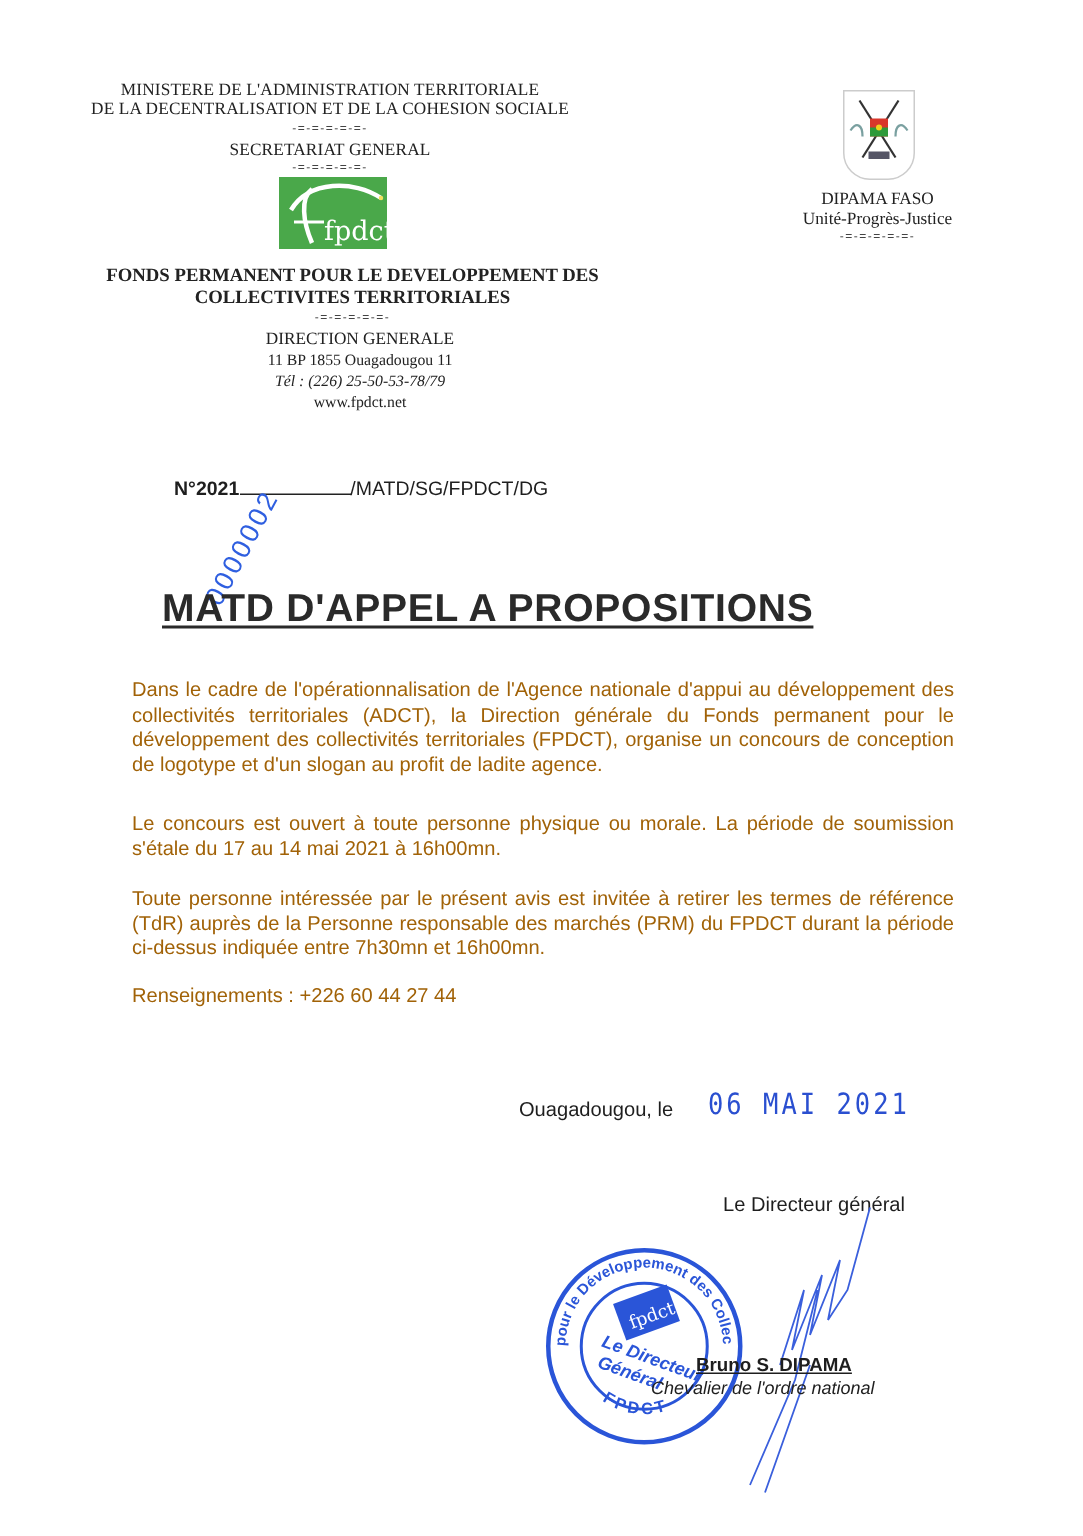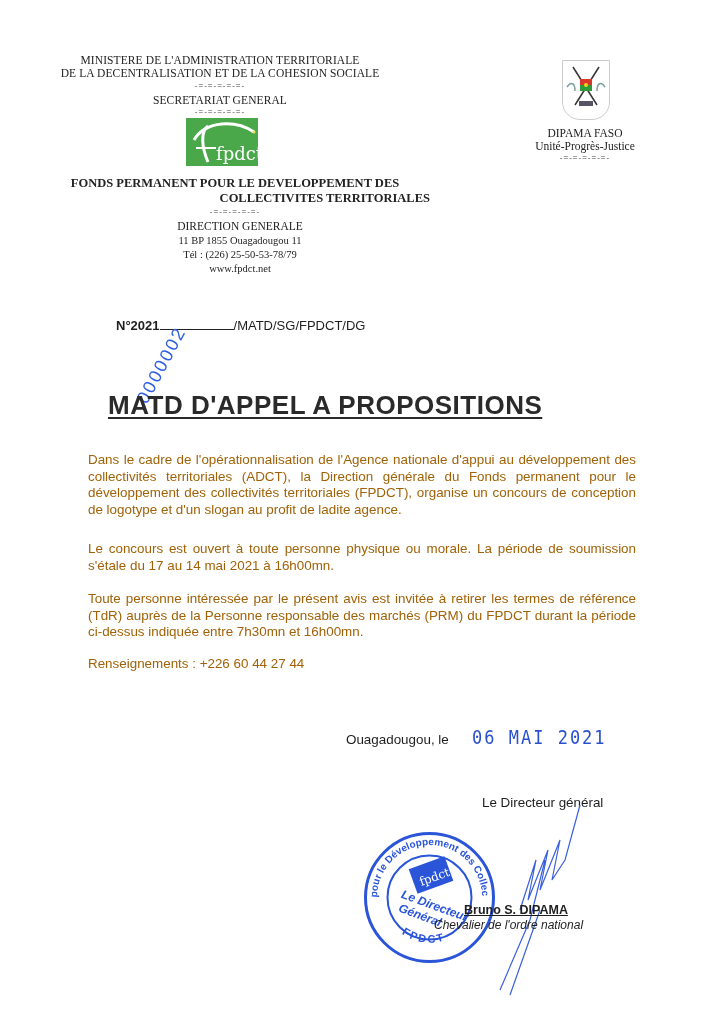--- a/index.html
+++ b/index.html
@@ -48,25 +48,25 @@
   <svg width="72" height="48" viewBox="0 0 72 48">
     <path d="M8 22 C 20 2, 50 2, 68 14" stroke="#ffffff" stroke-width="3" fill="none"></path>
     <path d="M22 8 C 14 14, 16 30, 22 44" stroke="#ffffff" stroke-width="3" fill="none"></path>
     <path d="M10 30 L 30 30" stroke="#ffffff" stroke-width="2" fill="none"></path>
     <text x="30" y="42" font-family="DejaVu Serif, serif" font-size="18" fill="#ffffff">fpdct</text>
     <circle cx="68" cy="14" r="1.5" fill="#f0e060"></circle>
   </svg>
 </div>
 
 <div class="abs fonds serif" style="left:40px; top:176px; width:390px;">FONDS PERMANENT POUR LE DEVELOPPEMENT DES</div>
-<div class="abs fonds serif" style="left:40px; top:191px; width:390px;text-align:right;">COLLECTIVITES TERRITORIALES</div>
+<div class="abs fonds serif" style="left:40px; top:191px; width:390px;">COLLECTIVITES TERRITORIALES</div>
 <div class="abs sep" style="left:180px; top:207px; width:110px;">-=-=-=-=-=-</div>
 <div class="abs small serif" style="left:140px; top:220px; width:200px; font-size:11.5px;">DIRECTION GENERALE</div>
 <div class="abs small serif" style="left:140px; top:235px; width:200px;">11 BP 1855 Ouagadougou 11</div>
-<div class="abs small serif" style="left:140px; top:249px; width:200px;">Tél : (226) 25-50-53-78/79</div>
+<div class="abs small serif" style="left:140px; top:249px; width:200px;font-style:italic;">Tél : (226) 25-50-53-78/79</div>
 <div class="abs small serif" style="left:140px; top:263px; width:200px;">www.fpdct.net</div>
 
 <div class="abs" style="left:562px; top:60px; width:46px; height:58px; border:1px solid #ccc; border-radius:0 0 18px 18px;">
   <svg width="46" height="58" viewBox="0 0 46 58">
     <line x1="10" y1="6" x2="34" y2="44" stroke="#333" stroke-width="1.5"></line>
     <line x1="36" y1="6" x2="12" y2="44" stroke="#333" stroke-width="1.5"></line>
     <rect x="17" y="18" width="12" height="12" fill="#d9372b"></rect>
     <rect x="17" y="24" width="12" height="6" fill="#2e9a3a"></rect>
     <circle cx="23" cy="24" r="2" fill="#f2d21b"></circle>
     <path d="M4 26 C 8 20, 12 22, 12 30" stroke="#7aa0a0" stroke-width="1.5" fill="none"></path>

